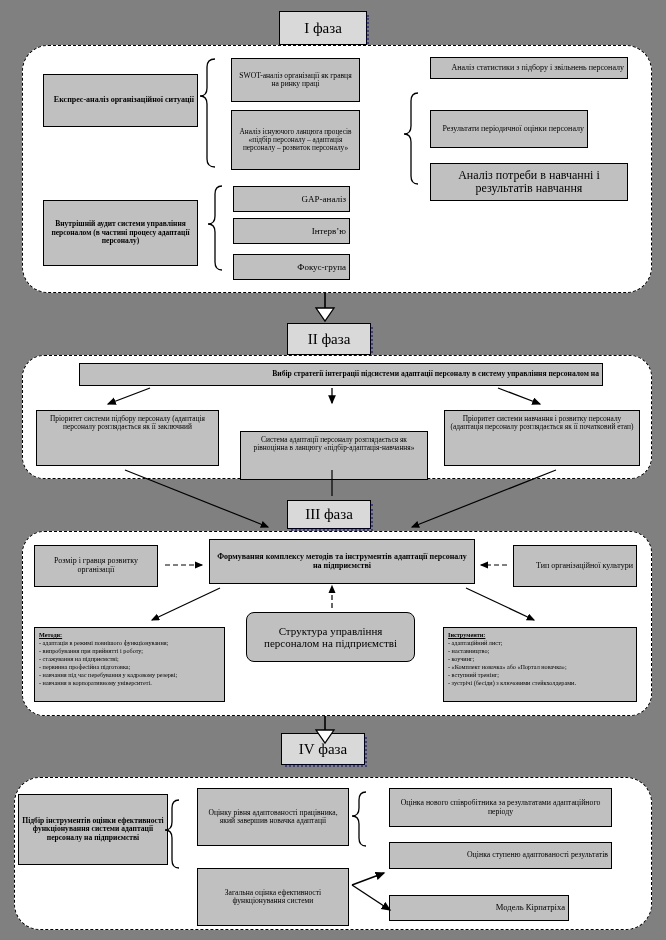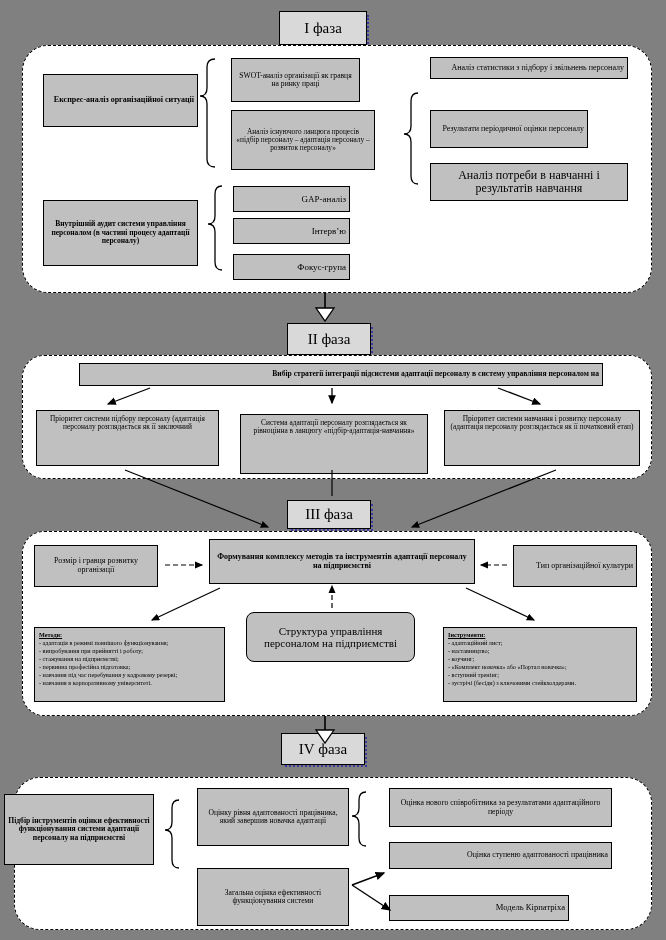--- a/index.html
+++ b/index.html
@@ -95,21 +95,21 @@
   </div>
 
   <div class="abs gbox bold shadowed" style="left:43px; top:200px; width:155px; height:66px; font-size:7.5px;">
     <span>Внутрішній аудит системи управління персоналом (в частині процесу адаптації персоналу)</span>
   </div>
 
   <div class="abs gbox shadowed" style="left:231px; top:58px; width:129px; height:44px; font-size:7.6px;">
     <span>SWOT-аналіз організації як гравця на ринку праці</span>
   </div>
 
-  <div class="abs gbox shadowed" style="left:231px; top:110px; width:144px; height:60px; font-size:7.3px;">
+  <div class="abs gbox shadowed" style="left:231px; top:110px; width:129px; height:60px; font-size:7.3px;">
     <span>Аналіз існуючого ланцюга процесів «підбір персоналу – адаптація персоналу – розвиток персоналу»</span>
   </div>
 
   <div class="abs gbox shadowed" style="left:233px; top:186px; width:117px; height:26px; font-size:9px;">
     <span>GAP-аналіз</span>
   </div>
 
   <div class="abs gbox shadowed" style="left:233px; top:218px; width:117px; height:26px; font-size:9px;">
     <span>Інтерв’ю</span>
   </div>
@@ -137,21 +137,21 @@
   <div class="abs phase-container r2" style="left:22px; top:355px; width:630px; height:124px;"></div>
 
   <div class="abs gbox bold shadowed" style="left:79px; top:363px; width:524px; height:23px; font-size:7.6px;">
     <span>Вибір стратегії інтеграції підсистеми адаптації персоналу в систему управління персоналом на</span>
   </div>
 
   <div class="abs gbox shadowed" style="left:36px; top:410px; width:183px; height:56px; font-size:7.4px; align-items:flex-start; padding-top:4px;">
     <span>Пріоритет системи підбору персоналу (адаптація персоналу розглядається як її заключний</span>
   </div>
 
-  <div class="abs gbox shadowed" style="left:240px; top:414px; width:188px; height:60px; font-size:7.4px; align-items:flex-start; padding-top:4px;">
+  <div class="abs gbox shadowed" style="left:240px; top:431px; width:188px; height:49px; font-size:7.4px; align-items:flex-start; padding-top:4px;">
     <span>Система адаптації персоналу розглядається як рівноцінна в ланцюгу «підбір-адаптація-навчання»</span>
   </div>
 
   <div class="abs gbox shadowed" style="left:444px; top:410px; width:196px; height:56px; font-size:7.4px; align-items:flex-start; padding-top:4px;">
     <span>Пріоритет системи навчання і розвитку персоналу (адаптація персоналу розглядається як її початковий етап)</span>
   </div>
 
   <div class="abs phase-label shadowed" style="left:287px; top:500px; width:84px; height:29px;">
     <span>ІІІ фаза</span>
   </div>
@@ -197,38 +197,38 @@
       <span class="li">- зустрічі (бесіди) з ключовими стейкхолдерами.</span>
     </div>
   </div>
 
   <div class="abs phase-label shadowed" style="left:281px; top:733px; width:84px; height:32px;">
     <span>ІV фаза</span>
   </div>
 
   <div class="abs phase-container" style="left:14px; top:777px; width:638px; height:153px;"></div>
 
-  <div class="abs gbox bold shadowed" style="left:4px; top:794px; width:150px; height:71px; font-size:7.6px;">
+  <div class="abs gbox bold shadowed" style="left:18px; top:794px; width:150px; height:71px; font-size:7.6px;">
     <span>Підбір інструментів оцінки ефективності функціонування системи адаптації персоналу на підприємстві</span>
   </div>
 
   <div class="abs gbox shadowed" style="left:197px; top:788px; width:152px; height:58px; font-size:7.6px;">
     <span>Оцінку рівня адаптованості працівника, який завершив новачка адаптації</span>
   </div>
 
   <div class="abs gbox shadowed" style="left:197px; top:868px; width:152px; height:58px; font-size:7.6px;">
     <span>Загальна оцінка ефективності функціонування системи</span>
   </div>
 
   <div class="abs gbox shadowed" style="left:389px; top:788px; width:223px; height:39px; font-size:7.8px;">
     <span>Оцінка нового співробітника за результатами адаптаційного періоду</span>
   </div>
 
   <div class="abs gbox shadowed" style="left:389px; top:842px; width:223px; height:27px; font-size:7.8px;">
-    <span>Оцінка ступеню адаптованості працівника</span>
+    <span>Оцінка ступеню адаптованості результатів</span>
   </div>
 
   <div class="abs gbox shadowed" style="left:389px; top:895px; width:180px; height:26px; font-size:8.6px;">
     <span>Модель Кірпатріха</span>
   </div>
 
   <svg class="overlay" viewBox="0 0 666 940">
     <defs>
       <marker id="arrow" markerWidth="8" markerHeight="8" refX="6" refY="3" orient="auto">
         <path d="M0,0 L7,3 L0,6 z" fill="#000"></path>

